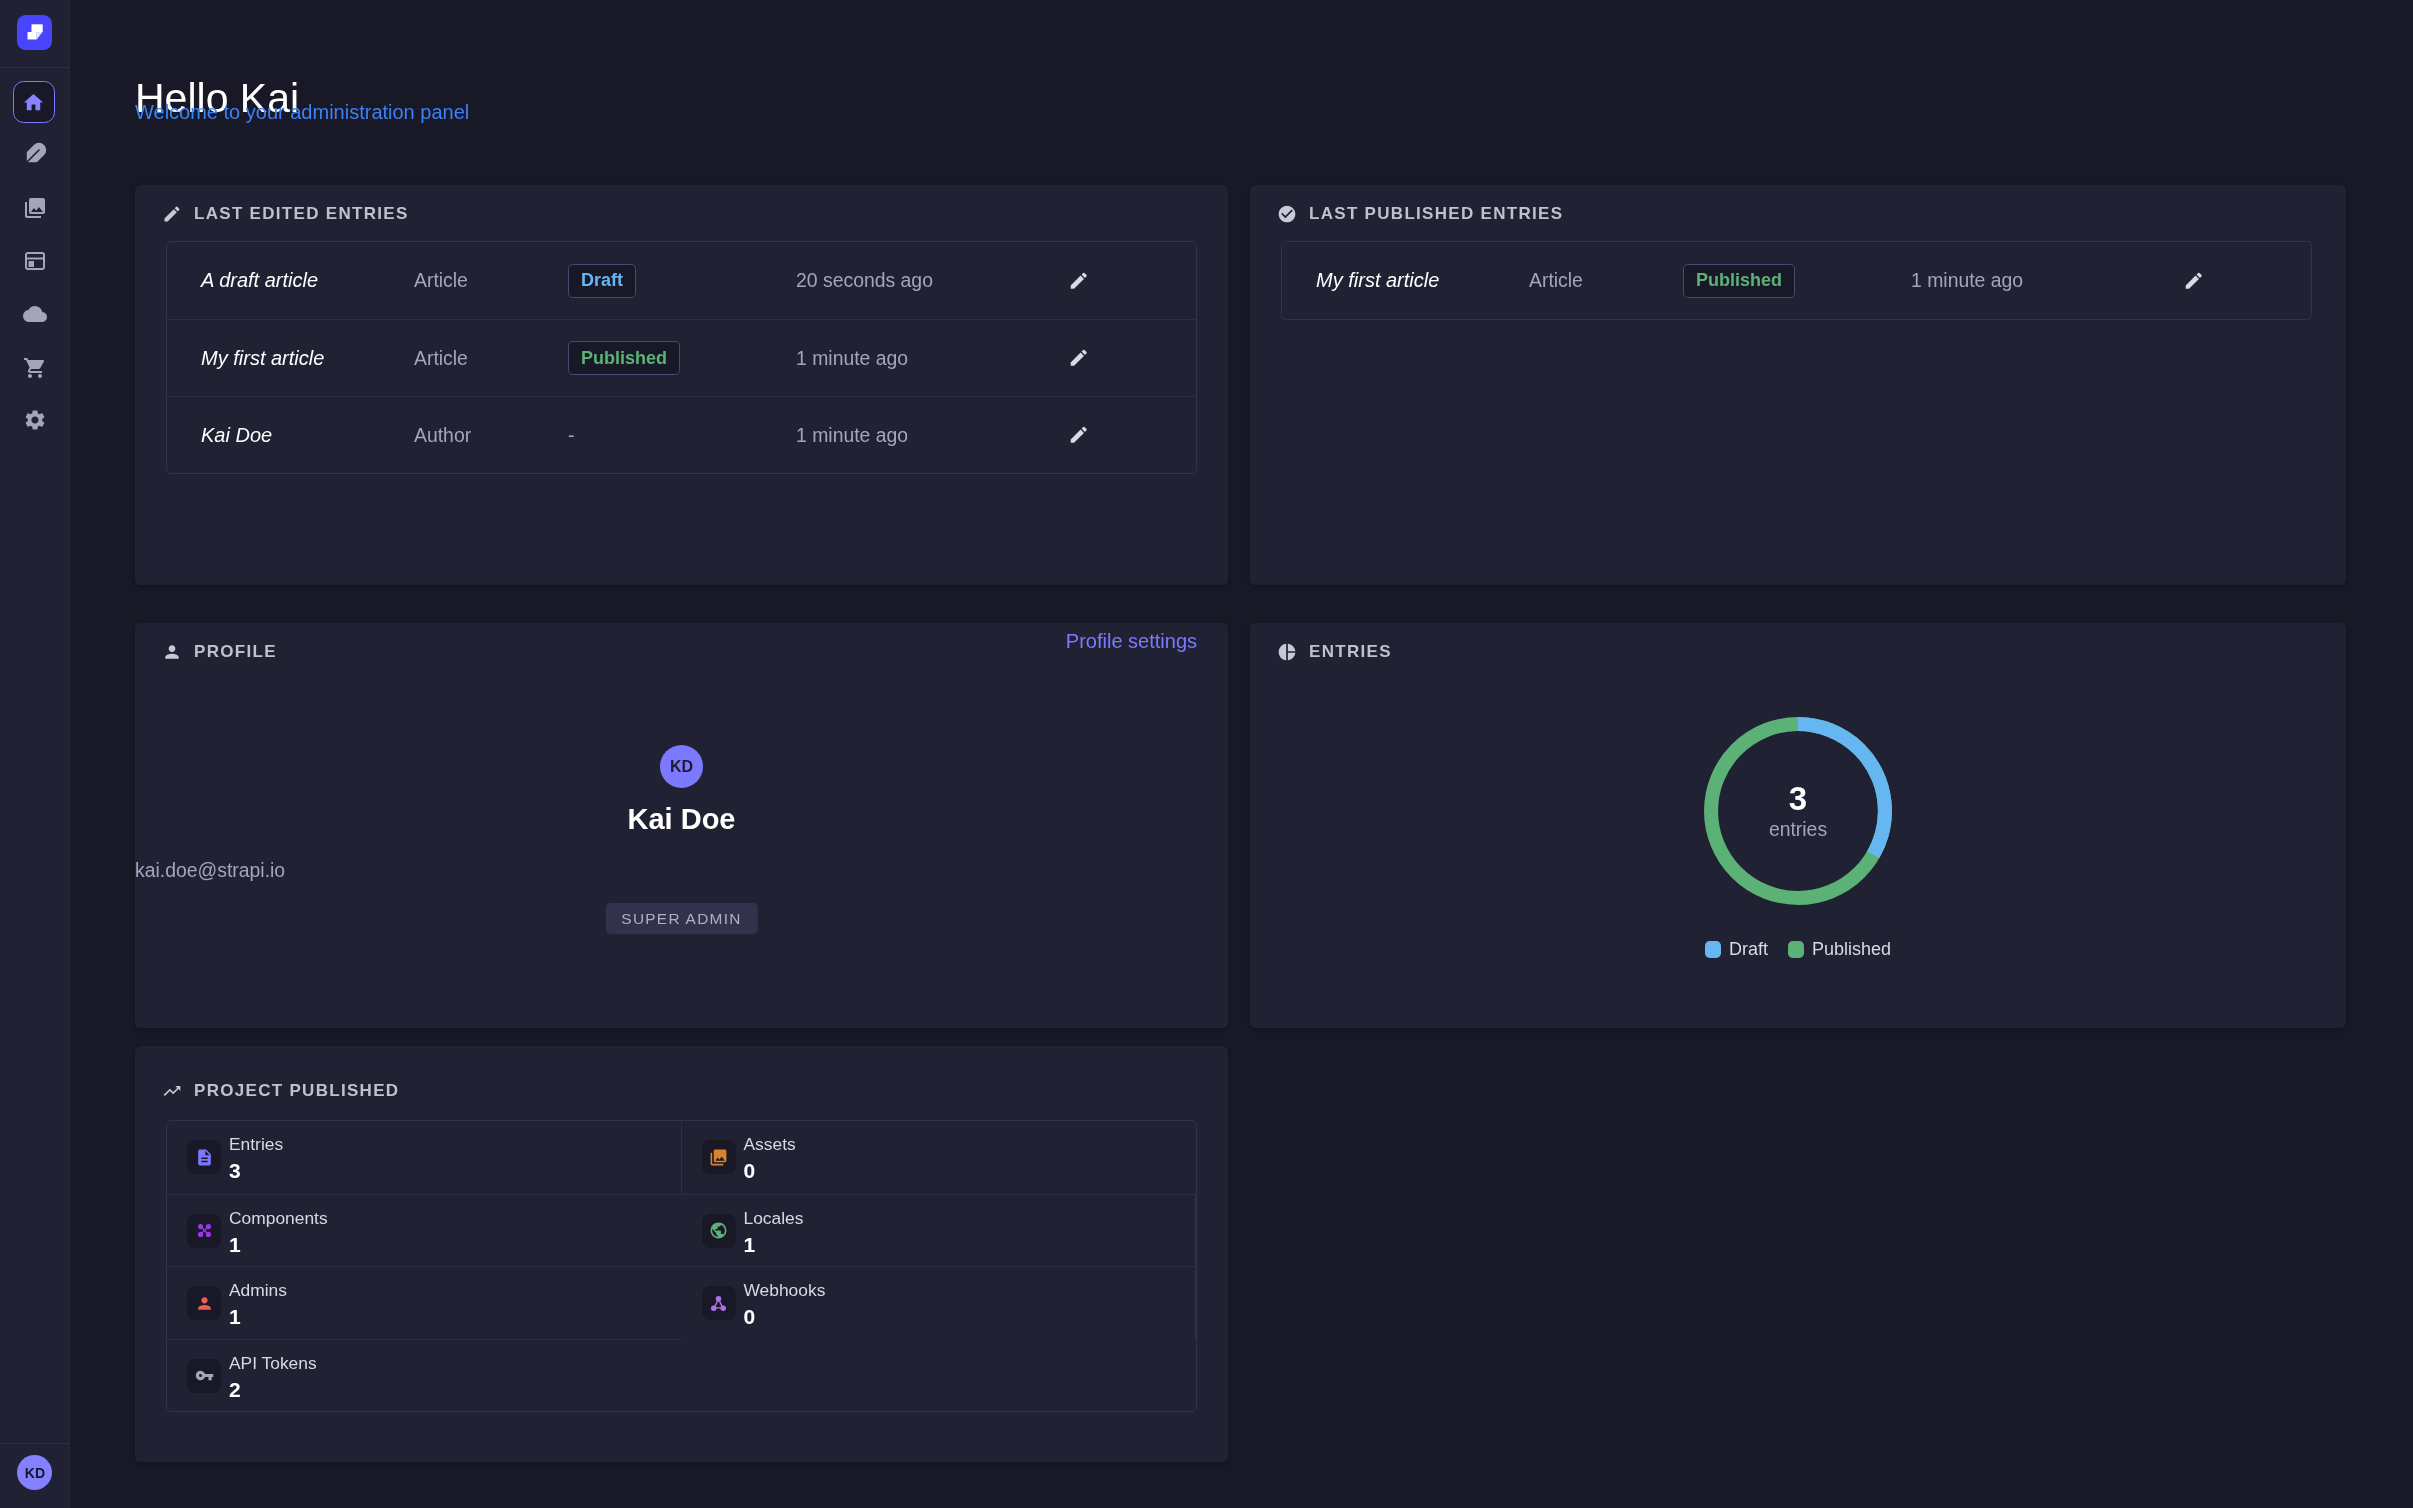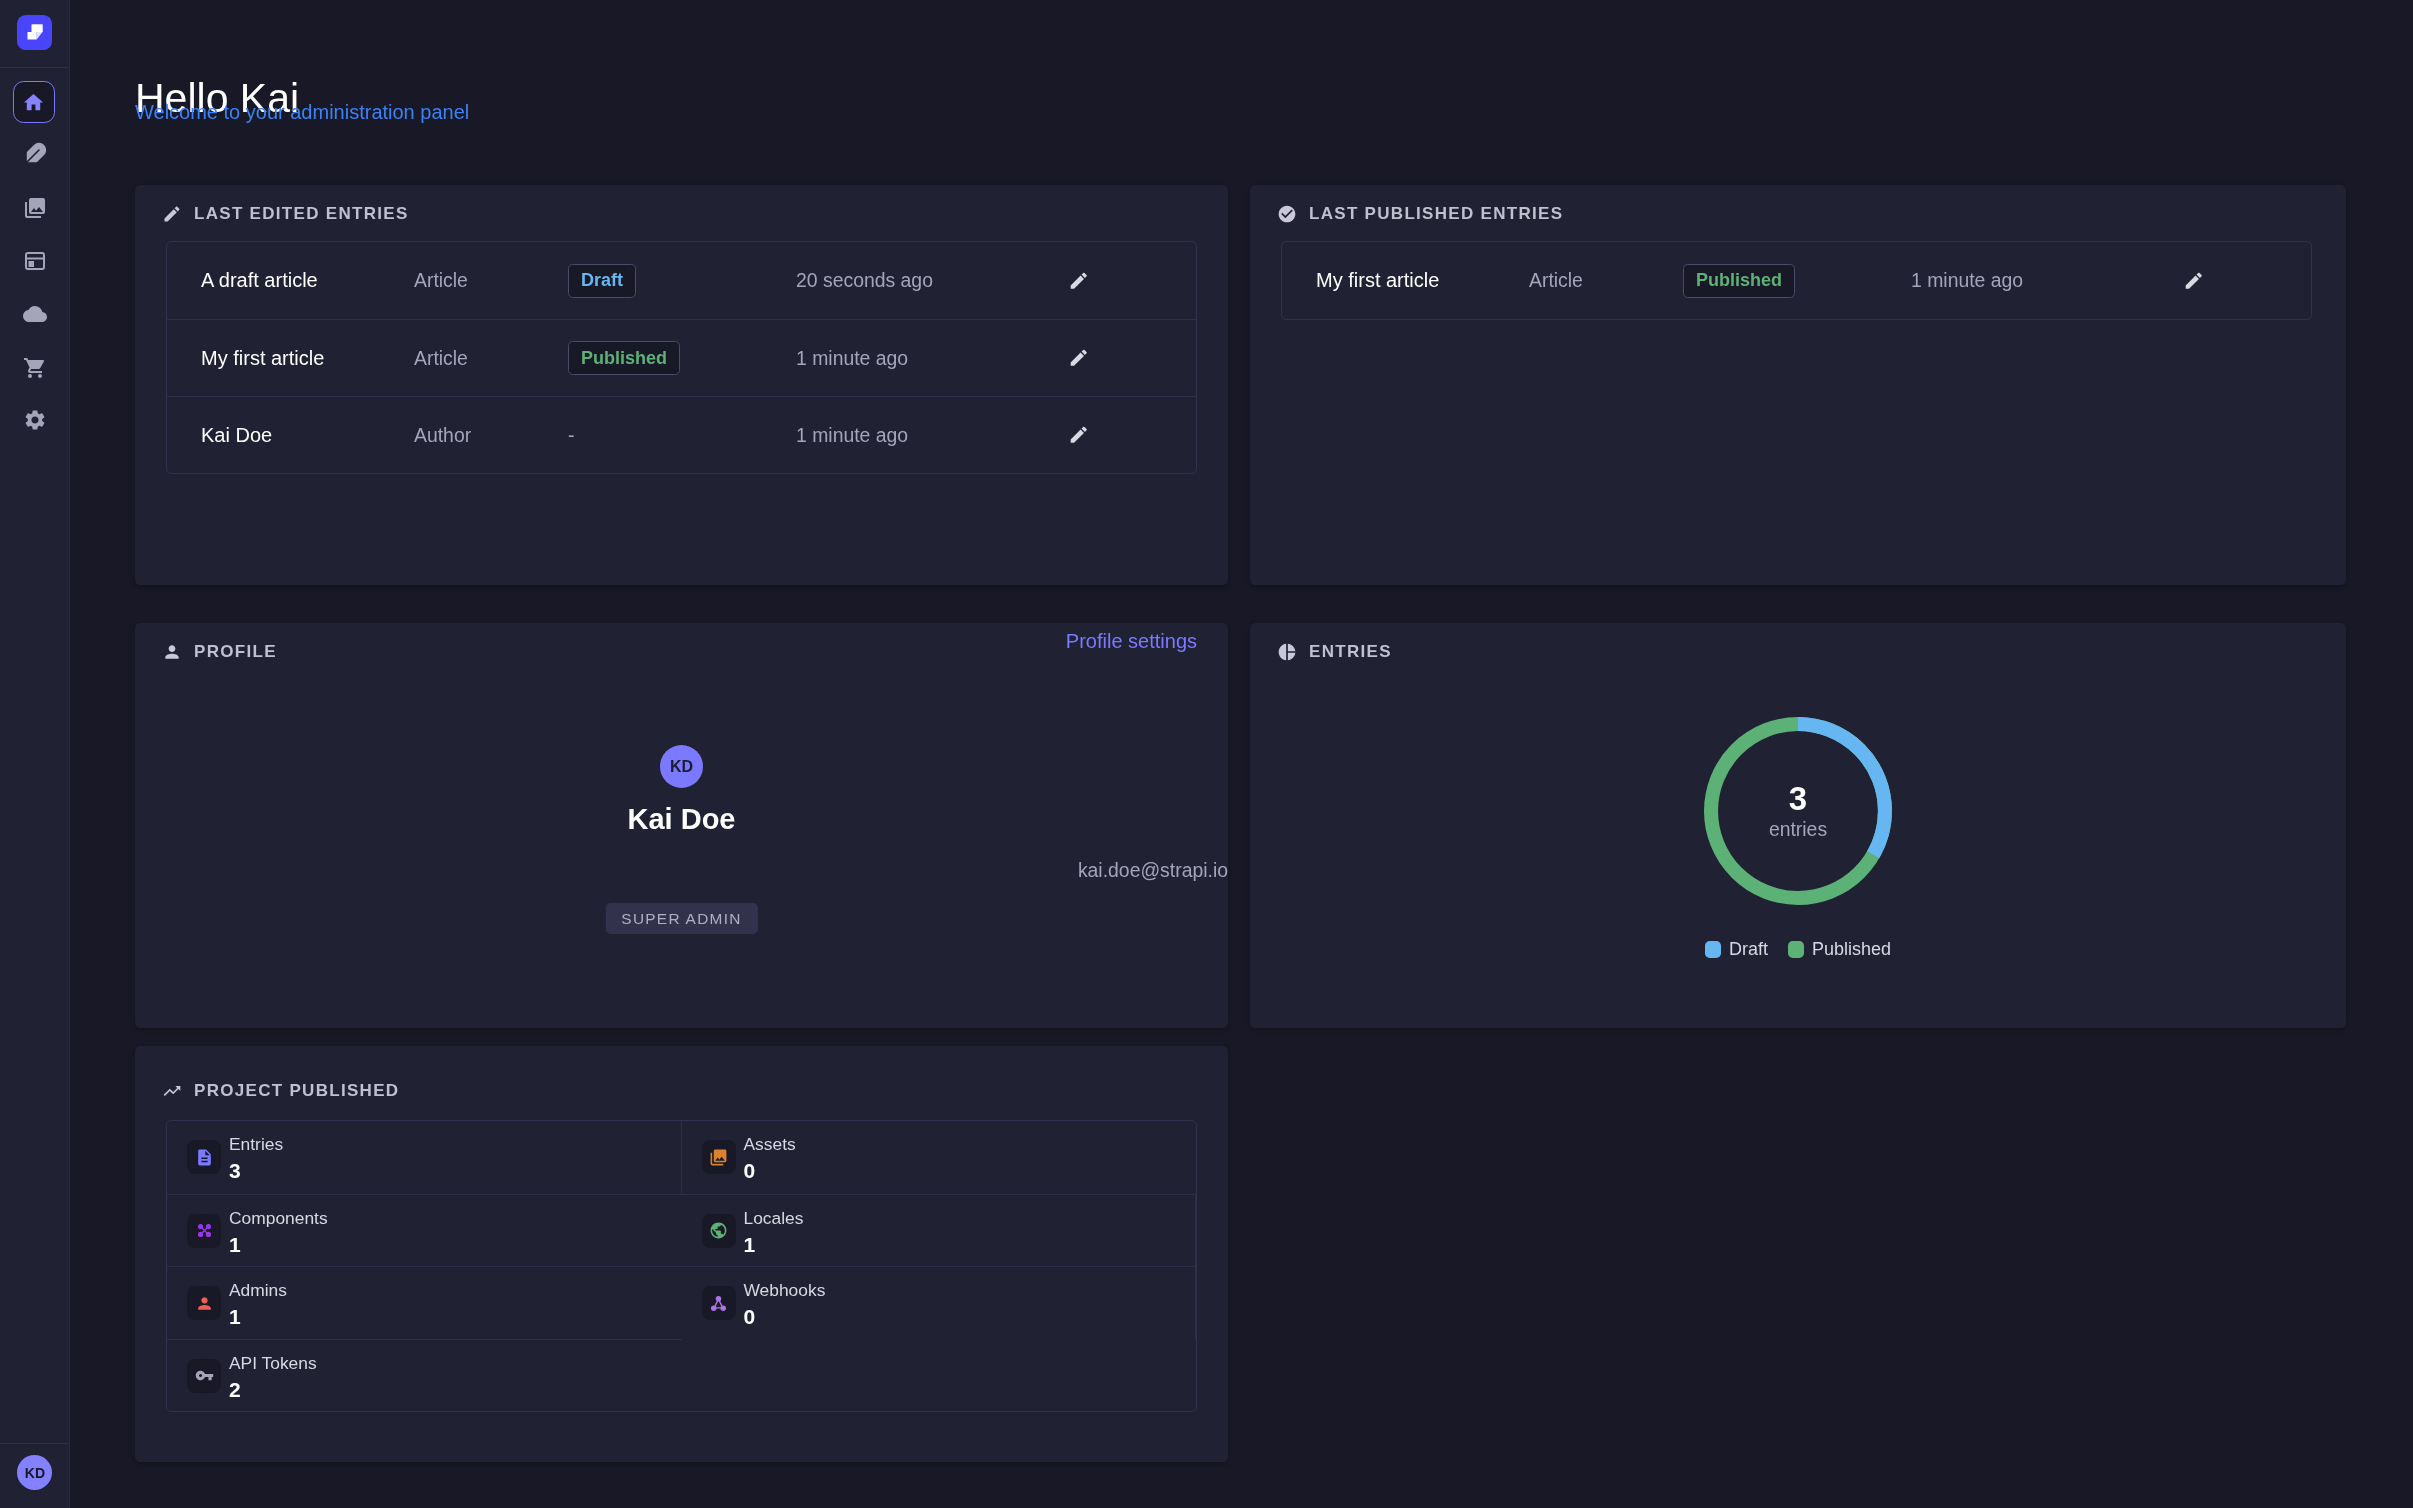--- a/index.html
+++ b/index.html
@@ -41,38 +41,38 @@
 
   .link-profile{position:absolute;right:31px;top:7px;font-size:20px;color:#7b79ff;
                 text-decoration:none;cursor:pointer;}
 
   
   .table{position:absolute;left:31px;top:56px;width:1031px;border:0.7px solid #32324d;
          border-radius:5.4px;overflow:hidden;}
   .trow{height:77px;display:grid;grid-template-columns:213px 154px 228px 269px 40px;
         align-items:center;padding:0 94px 0 34px;cursor:pointer;}
   .trow + .trow{border-top:0.7px solid #2e2e48;}
-  .cell-name{font-size:20px;color:#ffffff;}
+  .cell-name{font-size:20px;color:#ffffff;font-style:italic;}
   .cell-type,.cell-time{font-size:19.4px;color:#a5a5ba;}
   .badge{display:inline-flex;align-items:center;height:34px;padding:0 12px;border-radius:4.7px;
          background:#181826;border:0.7px solid #4a4a6a;font-size:18px;font-weight:700;}
   .badge.draft{color:#66b7f1;}
   .badge.published{color:#5cb176;}
   .dash{font-size:19.4px;color:#a5a5ba;}
   .edit-btn{width:27px;height:27px;color:#d9d9e3;background:none;border:none;padding:0;
             cursor:pointer;display:flex;align-items:center;justify-content:center;}
   .edit-btn svg{width:21.5px;height:21.5px;}
 
   
   .avatar{position:absolute;left:50%;top:122px;margin-left:-21.5px;width:43px;height:43px;
           border-radius:50%;background:#7b79ff;color:#1c1c33;font-size:16px;font-weight:700;
           display:flex;align-items:center;justify-content:center;}
   .p-name{position:absolute;left:0;right:0;top:180px;text-align:center;font-size:29px;
           font-weight:700;color:#ffffff;}
-  .p-email{position:absolute;left:0;right:0;top:236px;text-align:right;font-size:19.4px;color:#a5a5ba;}
+  .p-email{position:absolute;left:0;right:0;top:236px;text-align:left;font-size:19.4px;color:#a5a5ba;}
   .p-role{position:absolute;left:50%;top:280px;transform:translateX(-50%);height:31px;
           padding:0 16px;background:#32324d;border-radius:4.7px;color:#b0b0c2;font-size:15.4px;
           letter-spacing:1.3px;display:flex;align-items:center;white-space:nowrap;}
 
   
   .donut-wrap{position:absolute;left:50%;top:91px;margin-left:-97px;width:194px;height:194px;}
   .donut-center{position:absolute;inset:0;display:flex;flex-direction:column;align-items:center;
                 justify-content:center;gap:5.4px;}
   .donut-total{font-size:33px;font-weight:700;color:#ffffff;line-height:1;}
   .donut-sub{font-size:19.4px;color:#a5a5ba;line-height:1;}

